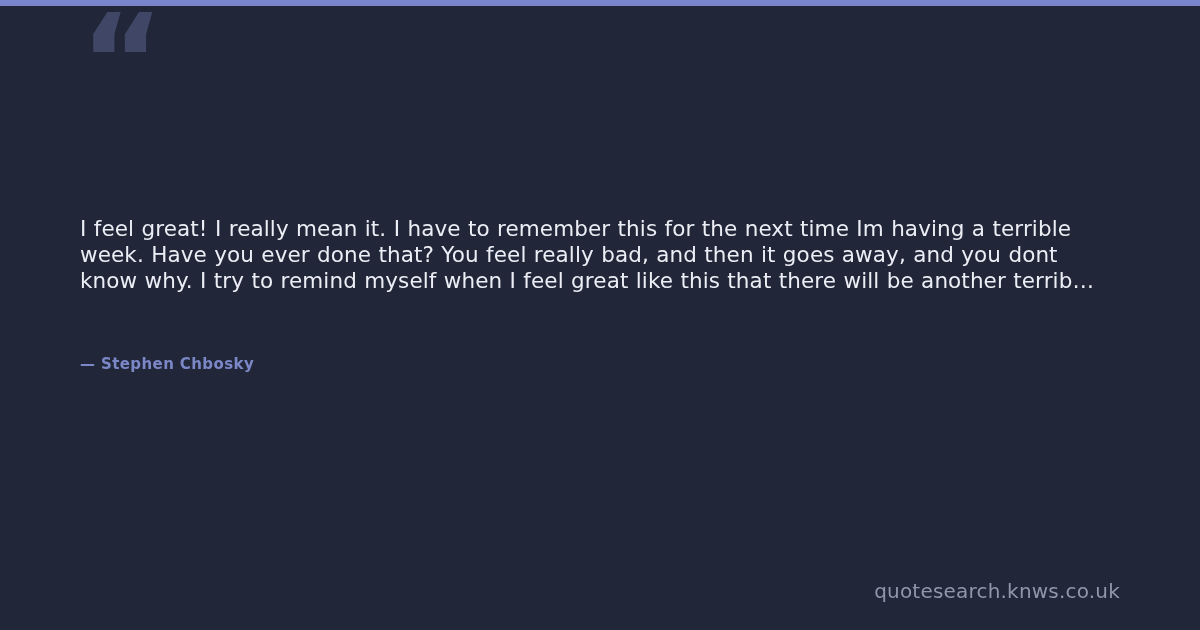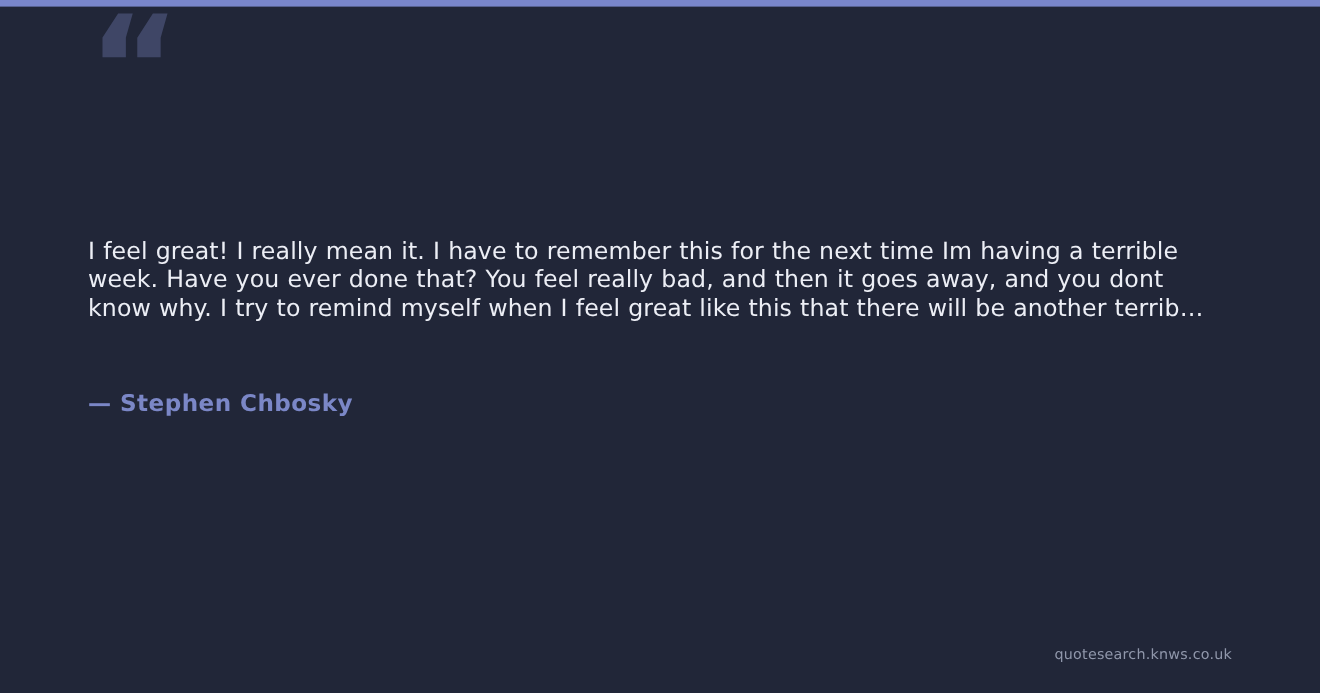--- a/index.html
+++ b/index.html
@@ -67,33 +67,33 @@
     letter-spacing: 0.1px;
     word-spacing: 0.4px;
   }
 
   .attribution {
     margin: 0;
     position: absolute;
     left: 80px;
     top: 355px;
     font-family: "DejaVu Sans", "Liberation Sans", sans-serif;
-    font-size: 21px;
+    font-size: 15px;
     font-weight: 700;
     color: #7b87c7;
     letter-spacing: 0.4px;
   }
 
   
   .source-url {
     position: absolute;
     right: 80px;
     bottom: 27px;
     font-family: "DejaVu Sans", "Liberation Sans", sans-serif;
-    font-size: 13px;
+    font-size: 20px;
     font-weight: 400;
     color: #9097ab;
     letter-spacing: 0.2px;
   }
 </style>
 </head>
 <body>
 
 <div class="card">
 

